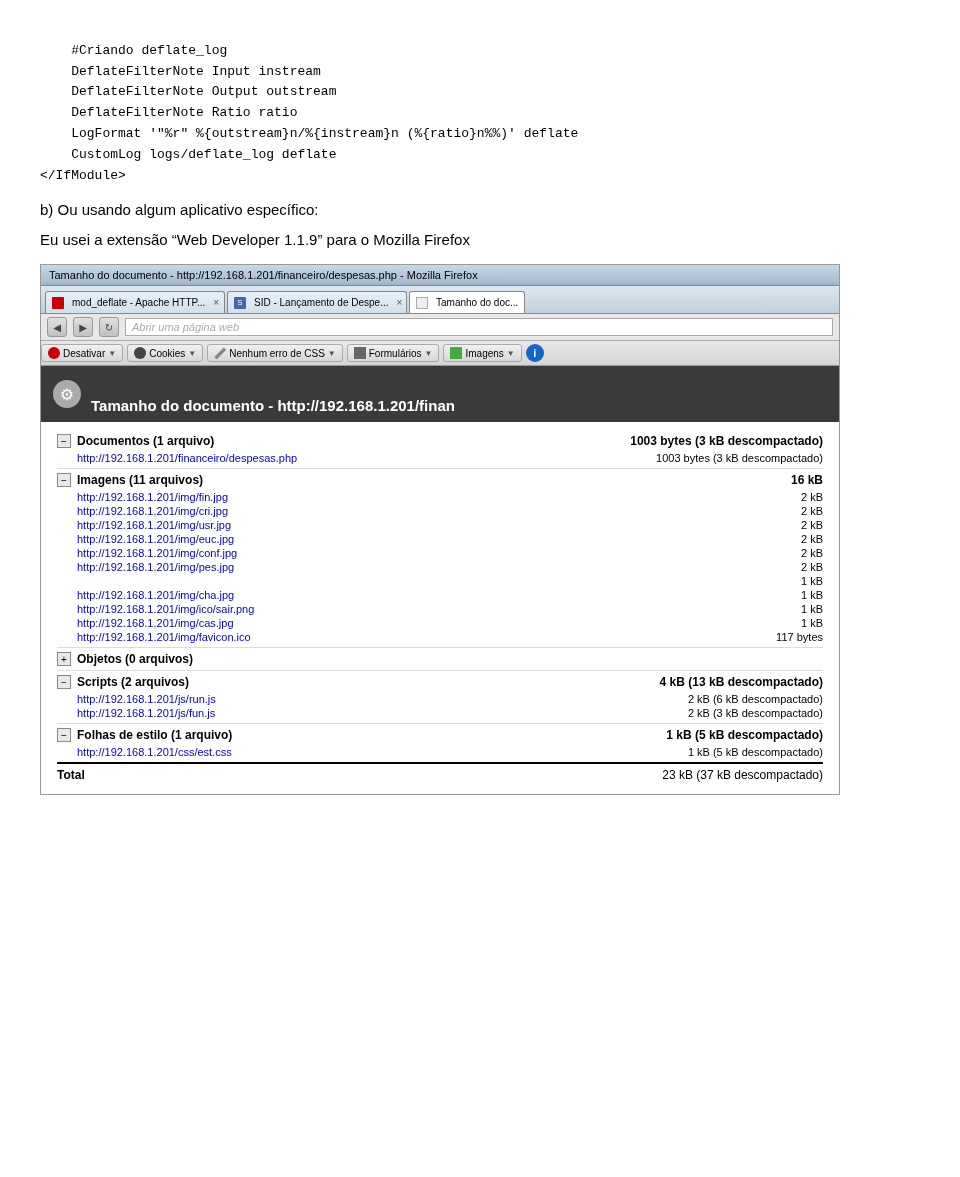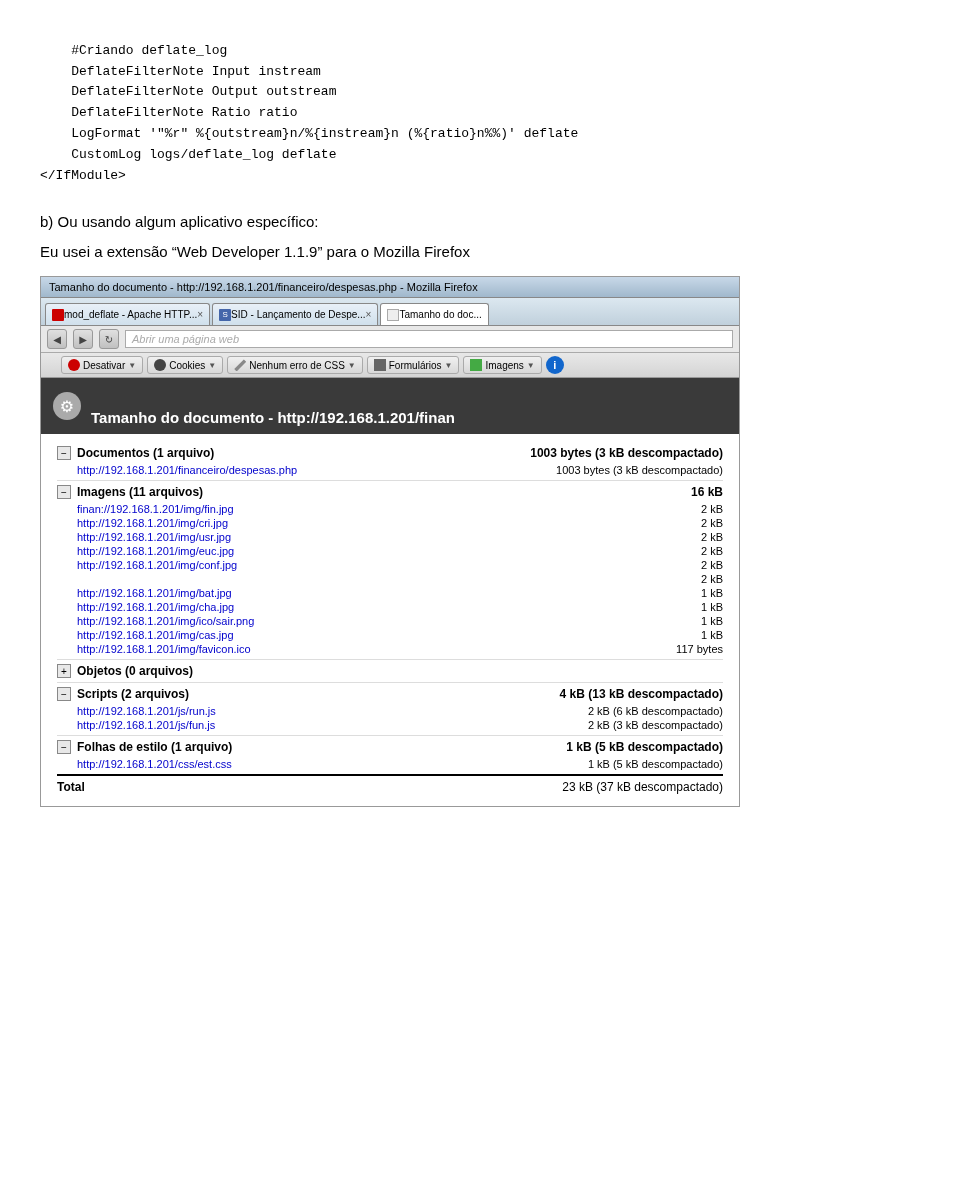--- a/index.html
+++ b/index.html
@@ -9,35 +9,35 @@
       font-size: 14px;
       color: #000000;
       padding: 20px 40px;
     }
 
     .code-block {
       font-family: 'Courier New', Courier, monospace;
       font-size: 13px;
       color: #000;
       line-height: 1.6;
-      margin-bottom: 24px;
+      margin-bottom: 12px;
       white-space: pre;
     }
 
     .section-b {
       font-family: Arial, sans-serif;
       font-size: 15px;
       color: #000;
       margin-bottom: 6px;
       line-height: 1.6;
     }
 
     .screenshot-container {
       border: 1px solid #999;
-      width: 700px;
+      width: 800px;
       margin-top: 12px;
       background: #fff;
       font-family: Arial, sans-serif;
     }
 
     
     .ff-titlebar {
       background: linear-gradient(to bottom, #c8d8e8, #a0b8cc);
       padding: 4px 8px;
       font-size: 11px;
@@ -64,21 +64,21 @@
       border-bottom: none;
       padding: 2px 6px;
       font-size: 10px;
       color: #000;
       max-width: 180px;
       white-space: nowrap;
       overflow: hidden;
       text-overflow: ellipsis;
       height: 22px;
       border-radius: 3px 3px 0 0;
-      gap: 0;
+      gap: 8px;
     }
 
     .ff-tab.active {
       background: #fff;
       z-index: 1;
     }
 
     .tab-close {
       font-size: 10px;
       color: #555;
@@ -142,21 +142,21 @@
       border: 1px solid #aaa;
       background: #fff;
       padding: 2px 6px;
       font-size: 11px;
       color: #888;
     }
 
     
     .ff-devtoolbar {
       background: linear-gradient(to bottom, #e8e8e8, #d4d4d4);
-      padding: 3px 20px;
+      padding: 3px 0;
       display: flex;
       align-items: center;
       gap: 4px;
       border-bottom: 1px solid #999;
       flex-wrap: wrap;
     }
 
     .ff-toolbtn {
       display: flex;
       align-items: center;
@@ -438,44 +438,44 @@
 
     <hr class="doc-divider">
 
     <div class="doc-section-header">
       <span class="expand-icon">−</span>
       <span class="section-title">Imagens (11 arquivos)</span>
       <span class="section-size">16 kB</span>
     </div>
     <div id="imagens-items">
         <div class="doc-row">
-          <a class="doc-link">finan://192.168.1.201/img/fin.jpg</a>
+          <a class="doc-link">http://192.168.1.201/img/fin.jpg</a>
           <span class="doc-size">2 kB</span>
         </div>
         <div class="doc-row">
           <a class="doc-link">http://192.168.1.201/img/cri.jpg</a>
           <span class="doc-size">2 kB</span>
         </div>
         <div class="doc-row">
           <a class="doc-link">http://192.168.1.201/img/usr.jpg</a>
           <span class="doc-size">2 kB</span>
         </div>
         <div class="doc-row">
           <a class="doc-link">http://192.168.1.201/img/euc.jpg</a>
           <span class="doc-size">2 kB</span>
         </div>
         <div class="doc-row">
           <a class="doc-link">http://192.168.1.201/img/conf.jpg</a>
           <span class="doc-size">2 kB</span>
         </div>
         <div class="doc-row">
+          <a class="doc-link">http://192.168.1.201/img/pes.jpg</a>
           <span class="doc-size">2 kB</span>
         </div>
         <div class="doc-row">
-          <a class="doc-link">http://192.168.1.201/img/bat.jpg</a>
           <span class="doc-size">1 kB</span>
         </div>
         <div class="doc-row">
           <a class="doc-link">http://192.168.1.201/img/cha.jpg</a>
           <span class="doc-size">1 kB</span>
         </div>
         <div class="doc-row">
           <a class="doc-link">http://192.168.1.201/img/ico/sair.png</a>
           <span class="doc-size">1 kB</span>
         </div>

